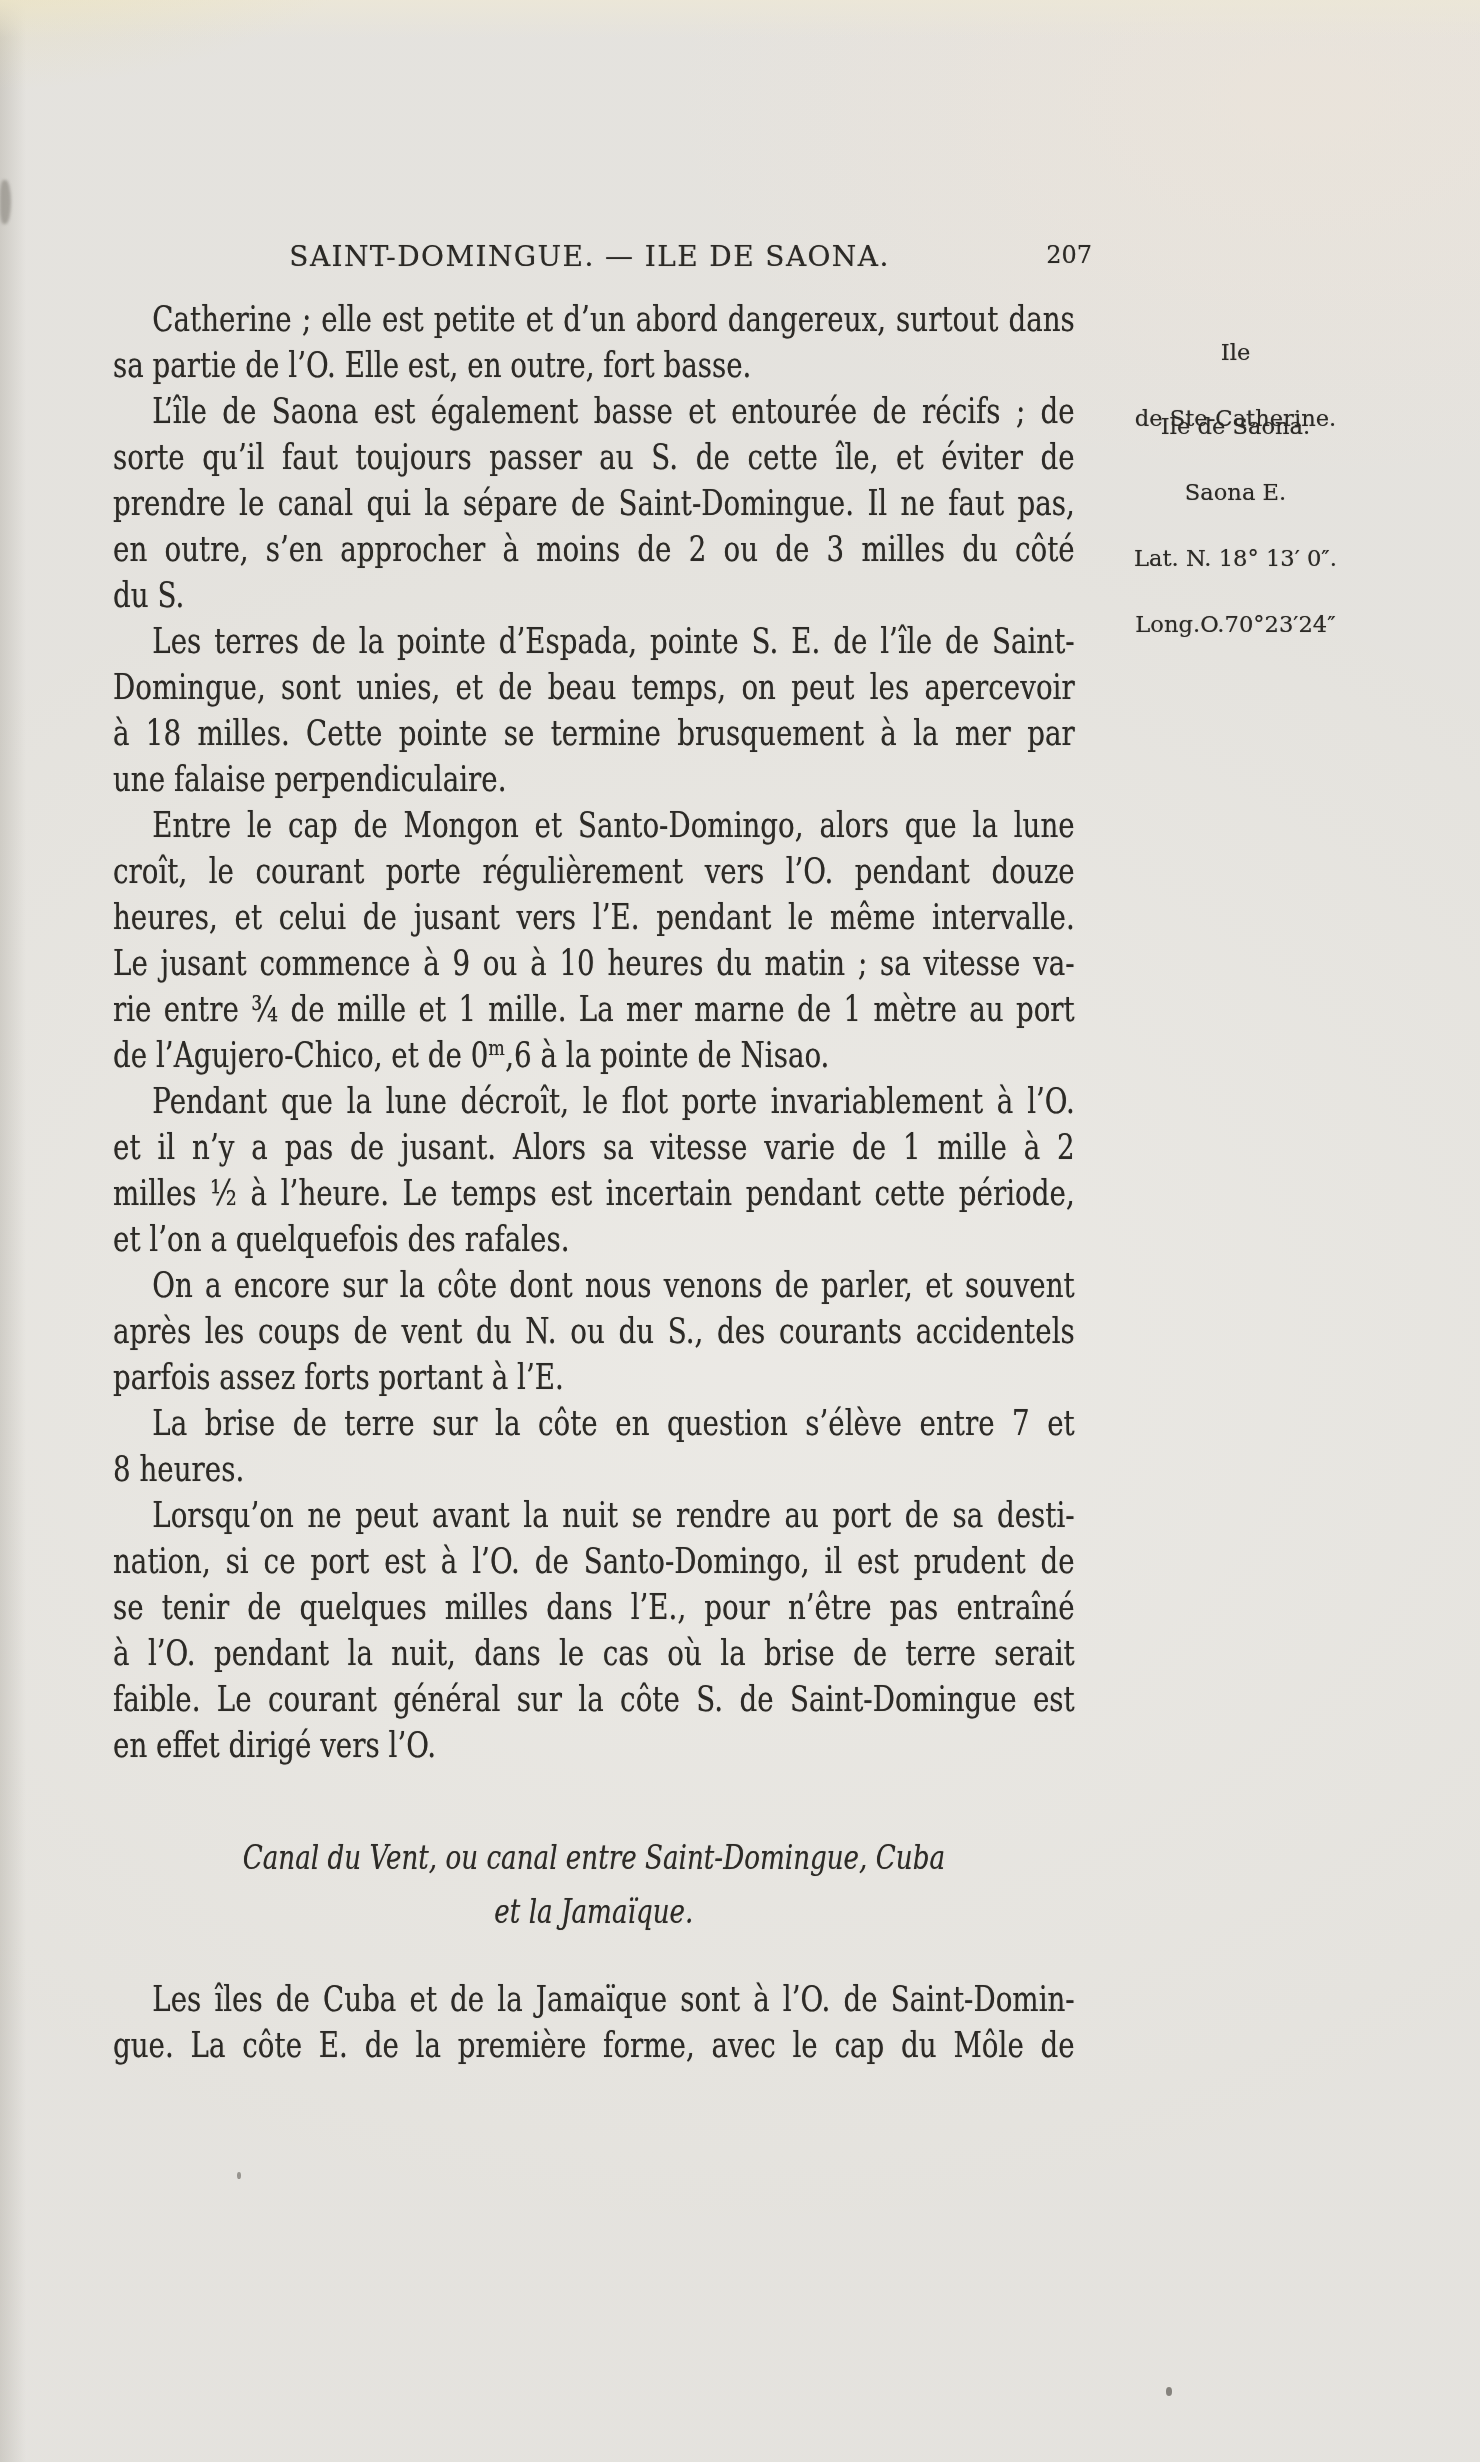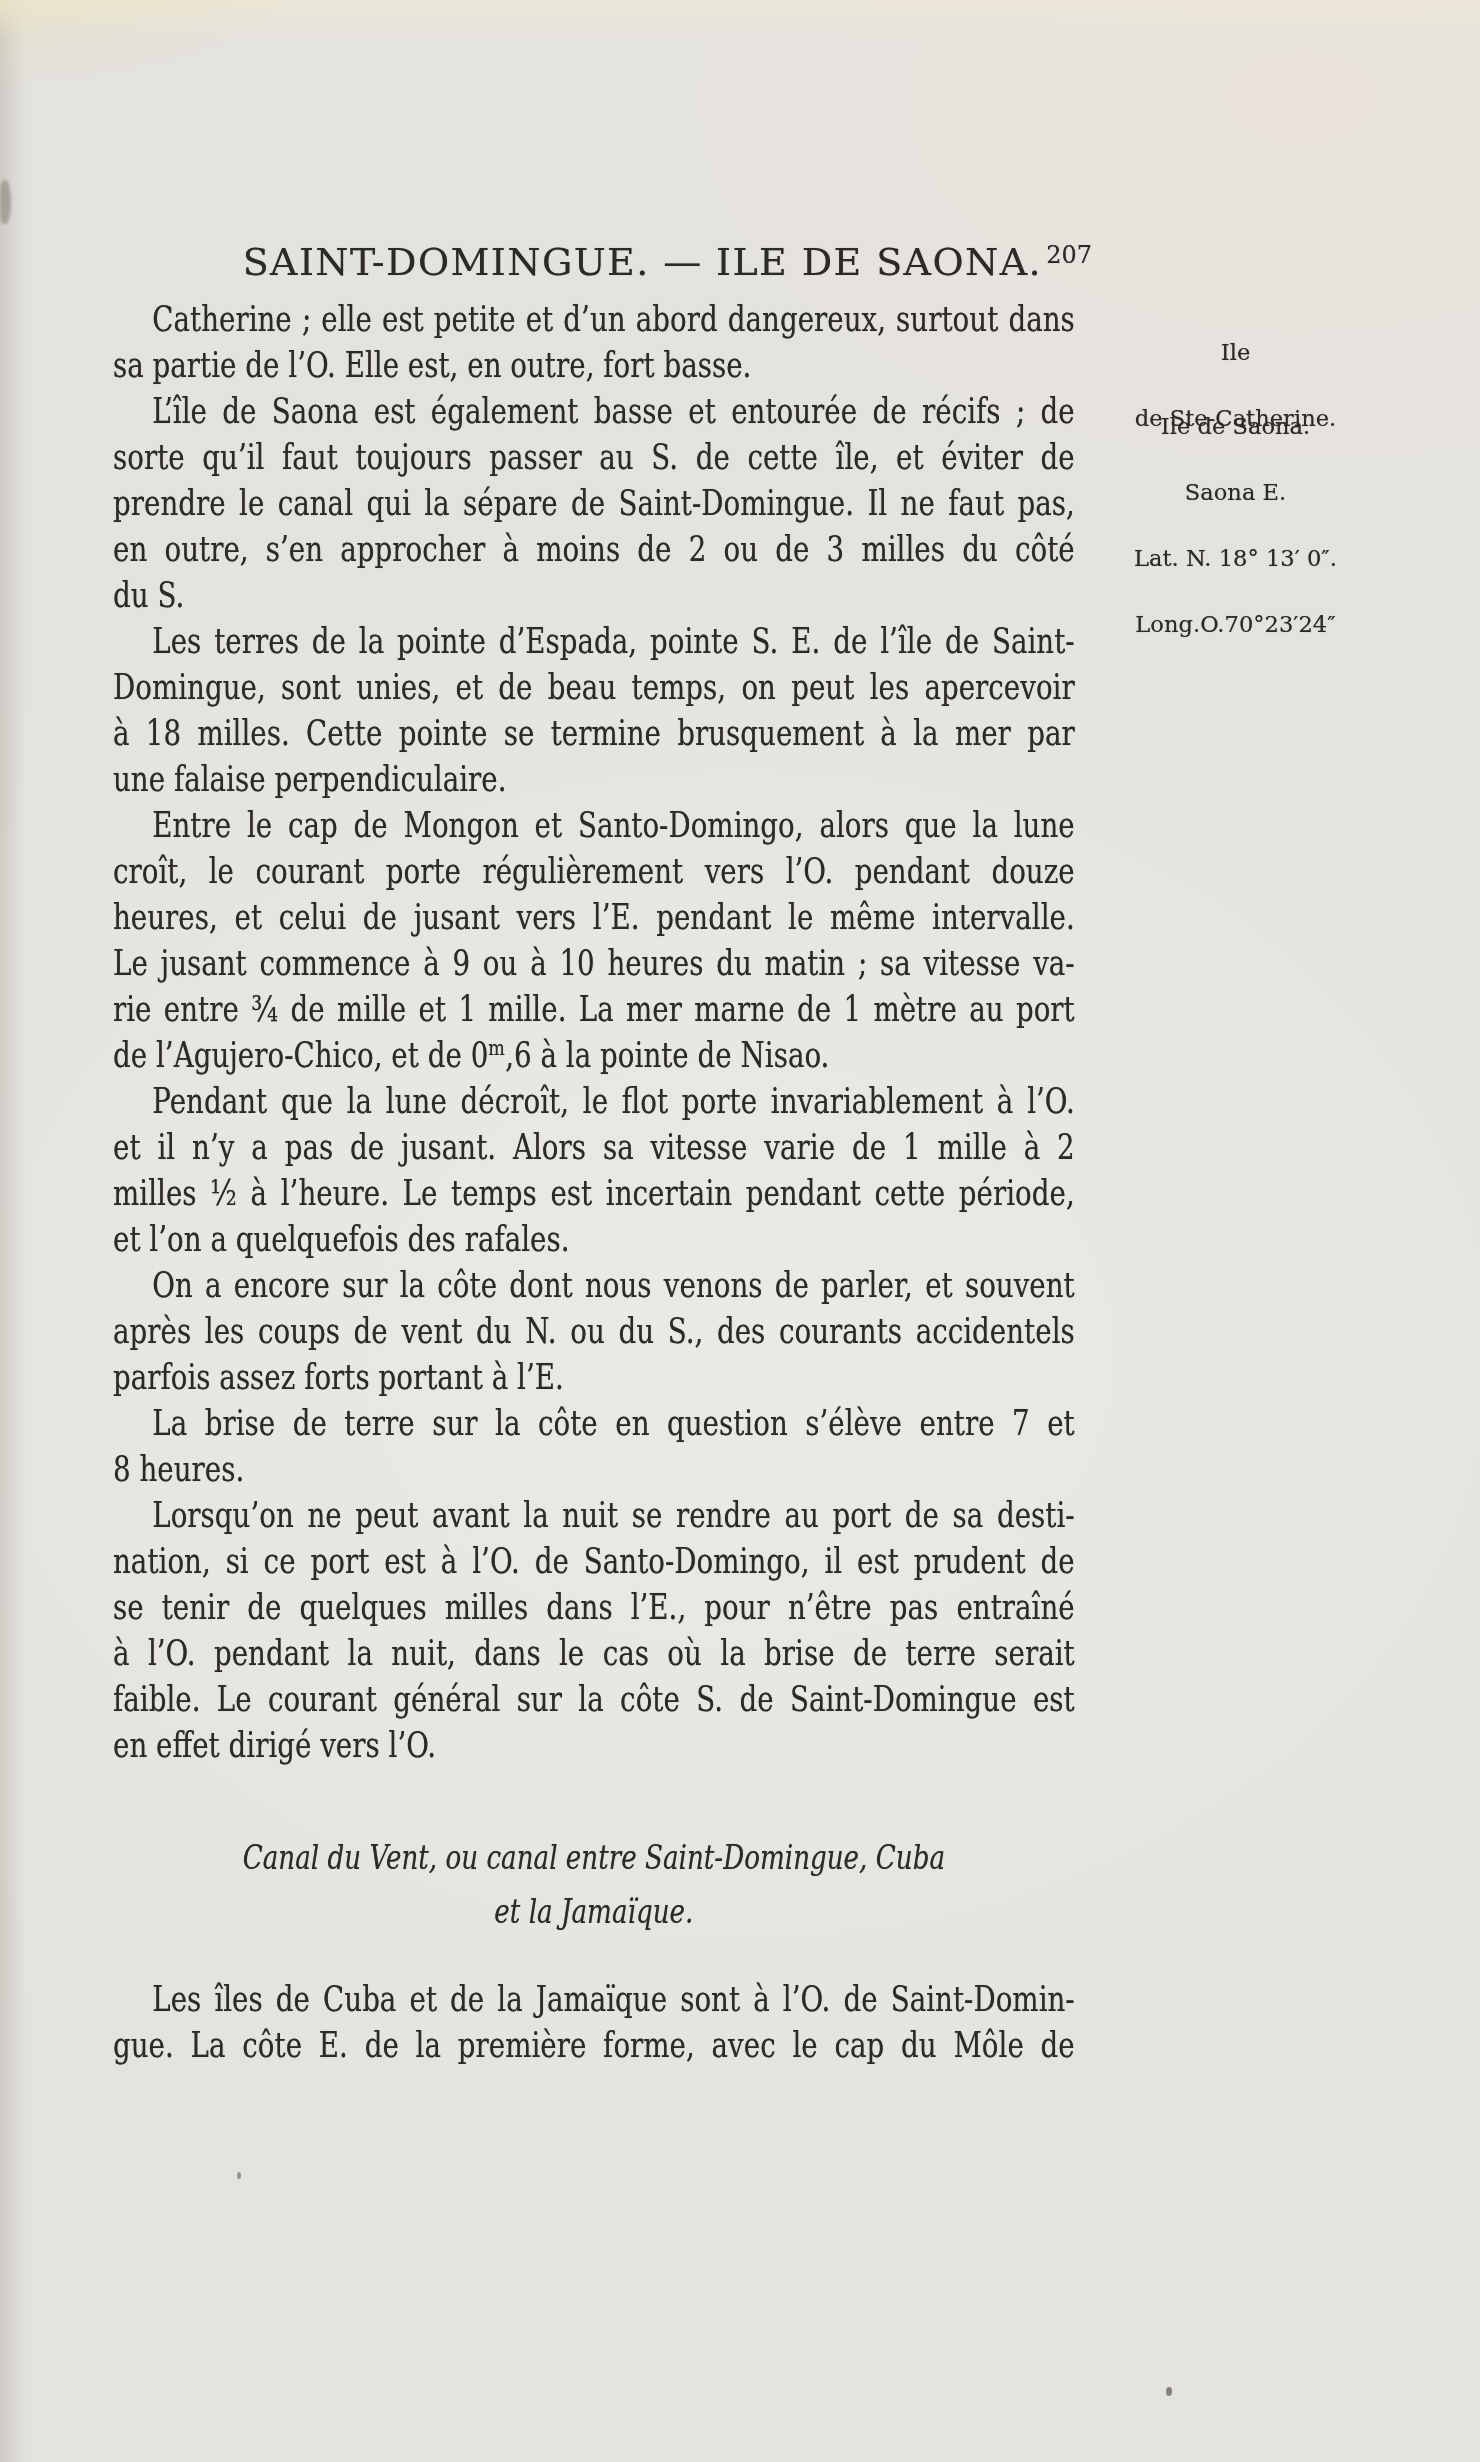--- a/index.html
+++ b/index.html
@@ -20,23 +20,23 @@
   }
   .ink { text-shadow: 0 0 0.8px rgba(44,42,38,0.55); }
 
   
   .headrow {
     position: absolute;
     left: 113px; top: 240px;
     width: 979px; height: 41px;
   }
   .headtitle {
-    position: absolute; left: 0; right: 50px;
-    text-align: right;
-    font-size: 38px;
+    position: absolute; left: 0; right: 26px;
+    text-align: center;
+    font-size: 28px;
     letter-spacing: 1.4px;
     white-space: nowrap;
   }
   .pagenum {
     position: absolute; right: 0; top: 1.4px;
     font-size: 24px;
   }
 
   
   .maincol {

